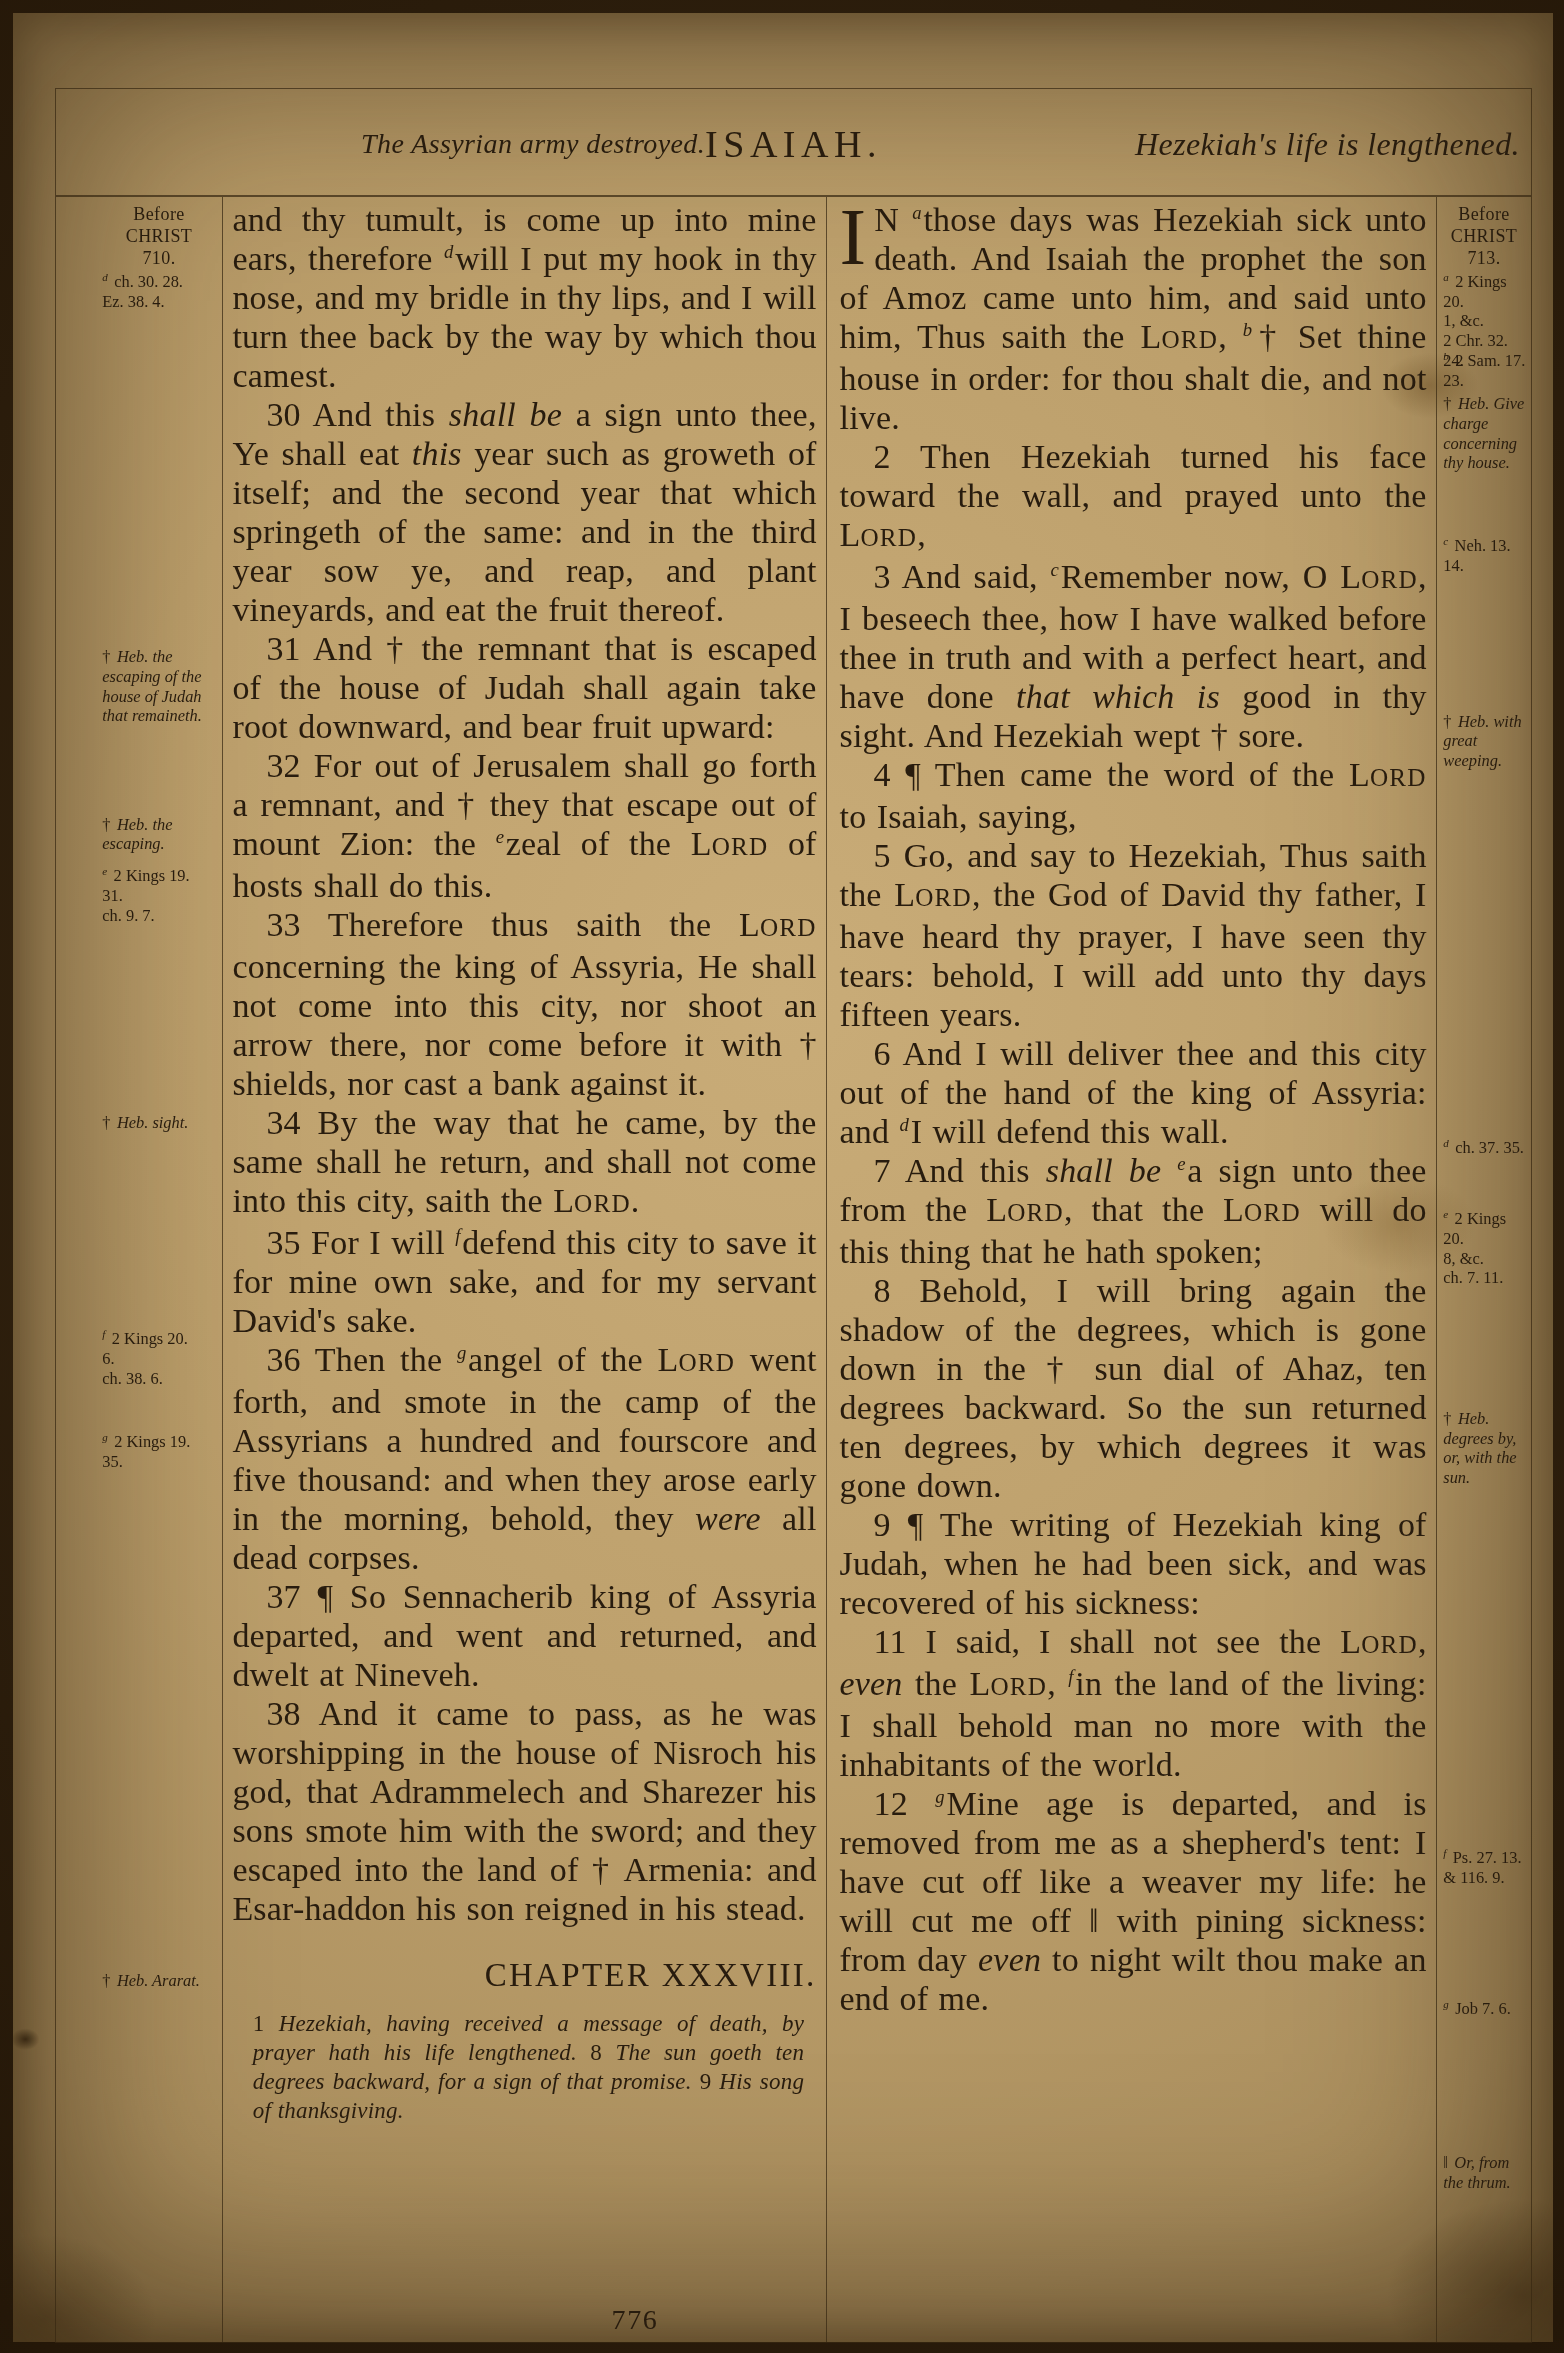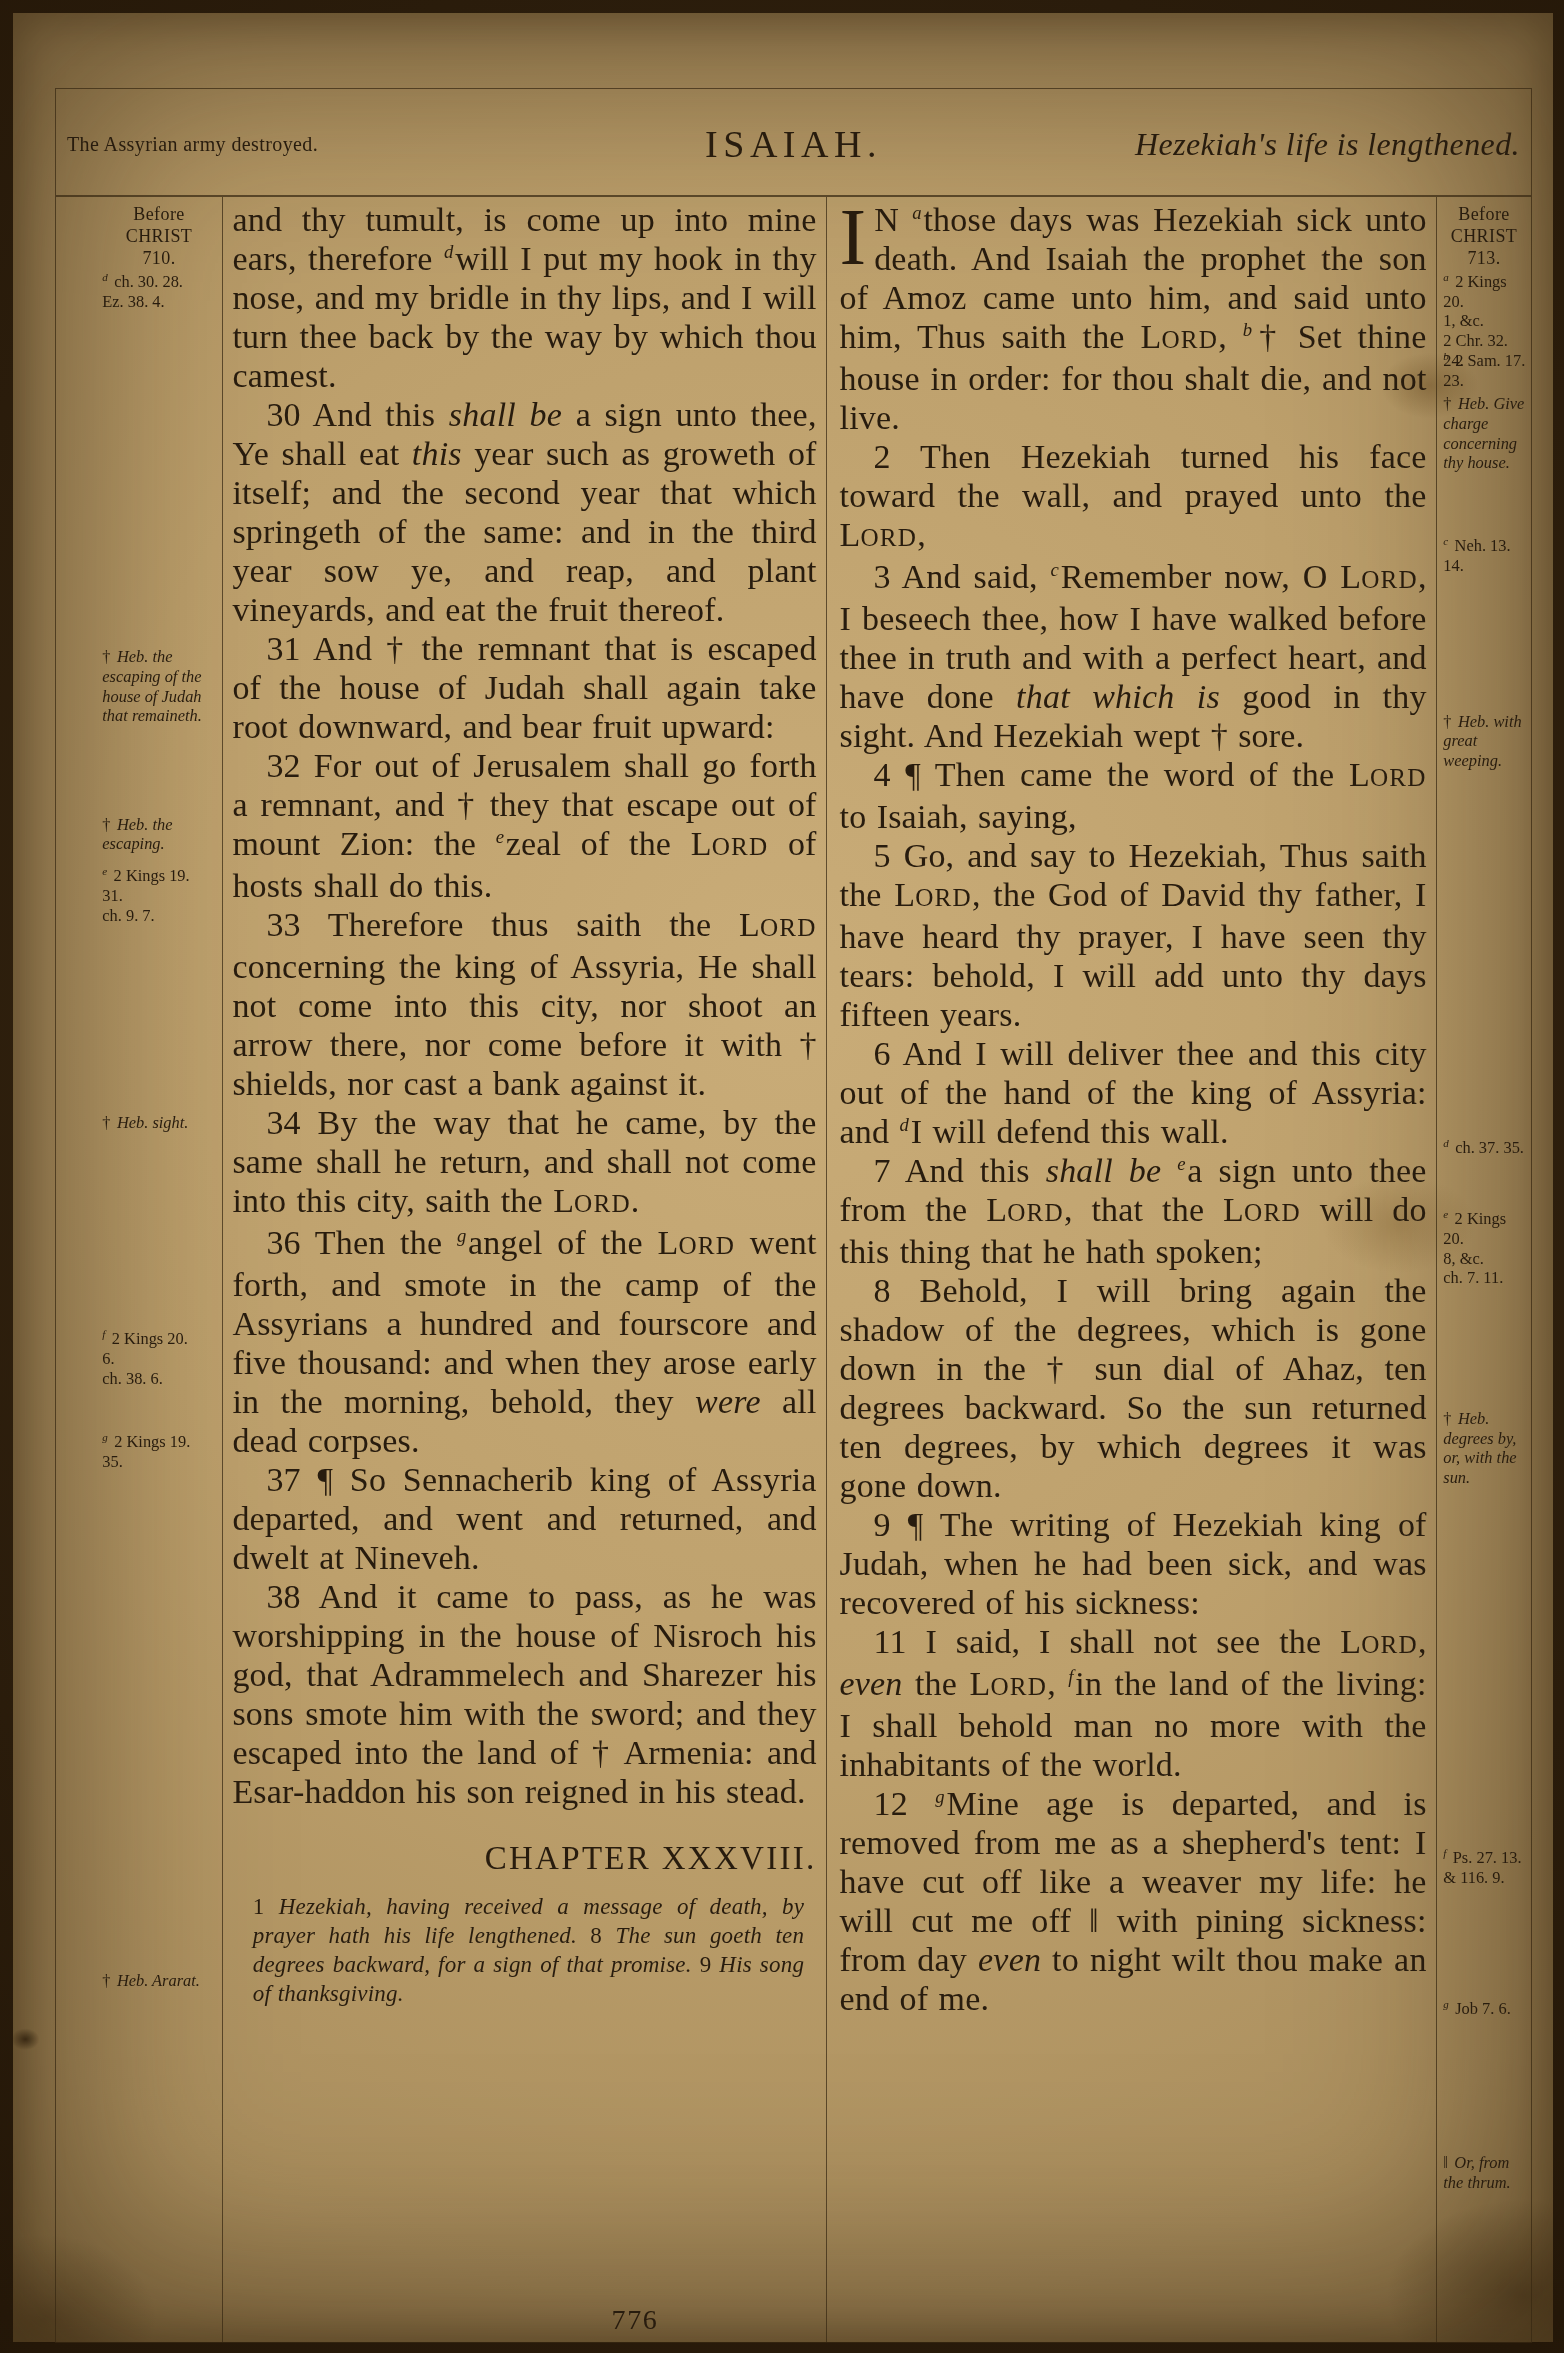--- a/index.html
+++ b/index.html
@@ -23,21 +23,21 @@
   .frame{
     position:absolute;left:55px;top:88px;width:1477px;height:2255px;
     border:1.6px solid var(--rule,rgba(56,40,18,.65));
     box-sizing:border-box;
   }
   header.rh{
     display:flex;align-items:center;height:108px;box-sizing:border-box;
     border-bottom:2.3px solid var(--rule,rgba(56,40,18,.8));
     padding:4.7px 11px 0 11px;
   }
-  .rh-left{flex:1;font-size:20px;letter-spacing:0.4px;}
+  .rh-left{flex:1;font-style:italic;font-size:28px;letter-spacing:0.4px;text-align:right;}
   .rh-center{flex:0 0 auto;font-size:38px;letter-spacing:5.5px;}
   .rh-right{flex:1;text-align:right;font-style:italic;font-size:32px;letter-spacing:0.4px;}
   .content{position:absolute;top:108px;bottom:0;left:0;right:0;display:flex;margin-left:40px;}
   aside.margincol{position:relative;box-sizing:border-box;}
   aside.lm{width:127px;border-right:1.6px solid var(--rule,rgba(56,40,18,.65));}
   aside.rm{flex:1;}
   .tc{
     box-sizing:border-box;overflow:hidden;text-align:justify;
     font-size:34px;line-height:39px;letter-spacing:0.2px;
   }
@@ -97,20 +97,21 @@
       </aside>
 
     <section class="tc left">
       <div>
           <p class="verse"><span>and thy tumult, is come up into mine ears, therefore </span><span class="sup">d</span><span>will I put my hook in thy nose, and my bridle in thy lips, and I will turn thee back by the way by which thou camest.</span></p>
           <p class="verse ind"><span>30 And this </span><span class="it">shall be</span><span> a sign unto thee, Ye shall eat </span><span class="it">this</span><span> year such as groweth of itself; and the second year that which springeth of the same: and in the third year sow ye, and reap, and plant vineyards, and eat the fruit thereof.</span></p>
           <p class="verse ind"><span>31 And † the remnant that is escaped of the house of Judah shall again take root downward, and bear fruit upward:</span></p>
           <p class="verse ind"><span>32 For out of Jerusalem shall go forth a remnant, and † they that escape out of mount Zion: the </span><span class="sup">e</span><span>zeal of the </span><span><span>L</span><span class="scs">ORD</span></span><span> of hosts shall do this.</span></p>
           <p class="verse ind"><span>33 Therefore thus saith the </span><span><span>L</span><span class="scs">ORD</span></span><span> concerning the king of Assyria, He shall not come into this city, nor shoot an arrow there, nor come before it with † shields, nor cast a bank against it.</span></p>
           <p class="verse ind"><span>34 By the way that he came, by the same shall he return, and shall not come into this city, saith the </span><span><span>L</span><span class="scs">ORD</span></span><span>.</span></p>
+          <p class="verse ind"><span>35 For I will </span><span class="sup">f</span><span>defend this city to save it for mine own sake, and for my servant David's sake.</span></p>
           <p class="verse ind"><span>36 Then the </span><span class="sup">g</span><span>angel of the </span><span><span>L</span><span class="scs">ORD</span></span><span> went forth, and smote in the camp of the Assyrians a hundred and fourscore and five thousand: and when they arose early in the morning, behold, they </span><span class="it">were</span><span> all dead corpses.</span></p>
           <p class="verse ind"><span>37 ¶ So Sennacherib king of Assyria departed, and went and returned, and dwelt at Nineveh.</span></p>
           <p class="verse ind"><span>38 And it came to pass, as he was worshipping in the house of Nisroch his god, that Adrammelech and Sharezer his sons smote him with the sword; and they escaped into the land of † Armenia: and Esar-haddon his son reigned in his stead.</span></p>
         </div>
       <h2 class="chapter">CHAPTER XXXVIII.</h2>
       <div class="sumwrap">
           <p class="verse"><span>1 </span><span class="it">Hezekiah, having received a message of death, by prayer hath his life lengthened. </span><span>8 </span><span class="it">The sun goeth ten degrees backward, for a sign of that promise. </span><span>9 </span><span class="it">His song of thanksgiving.</span></p>
         </div>
     </section>
 

